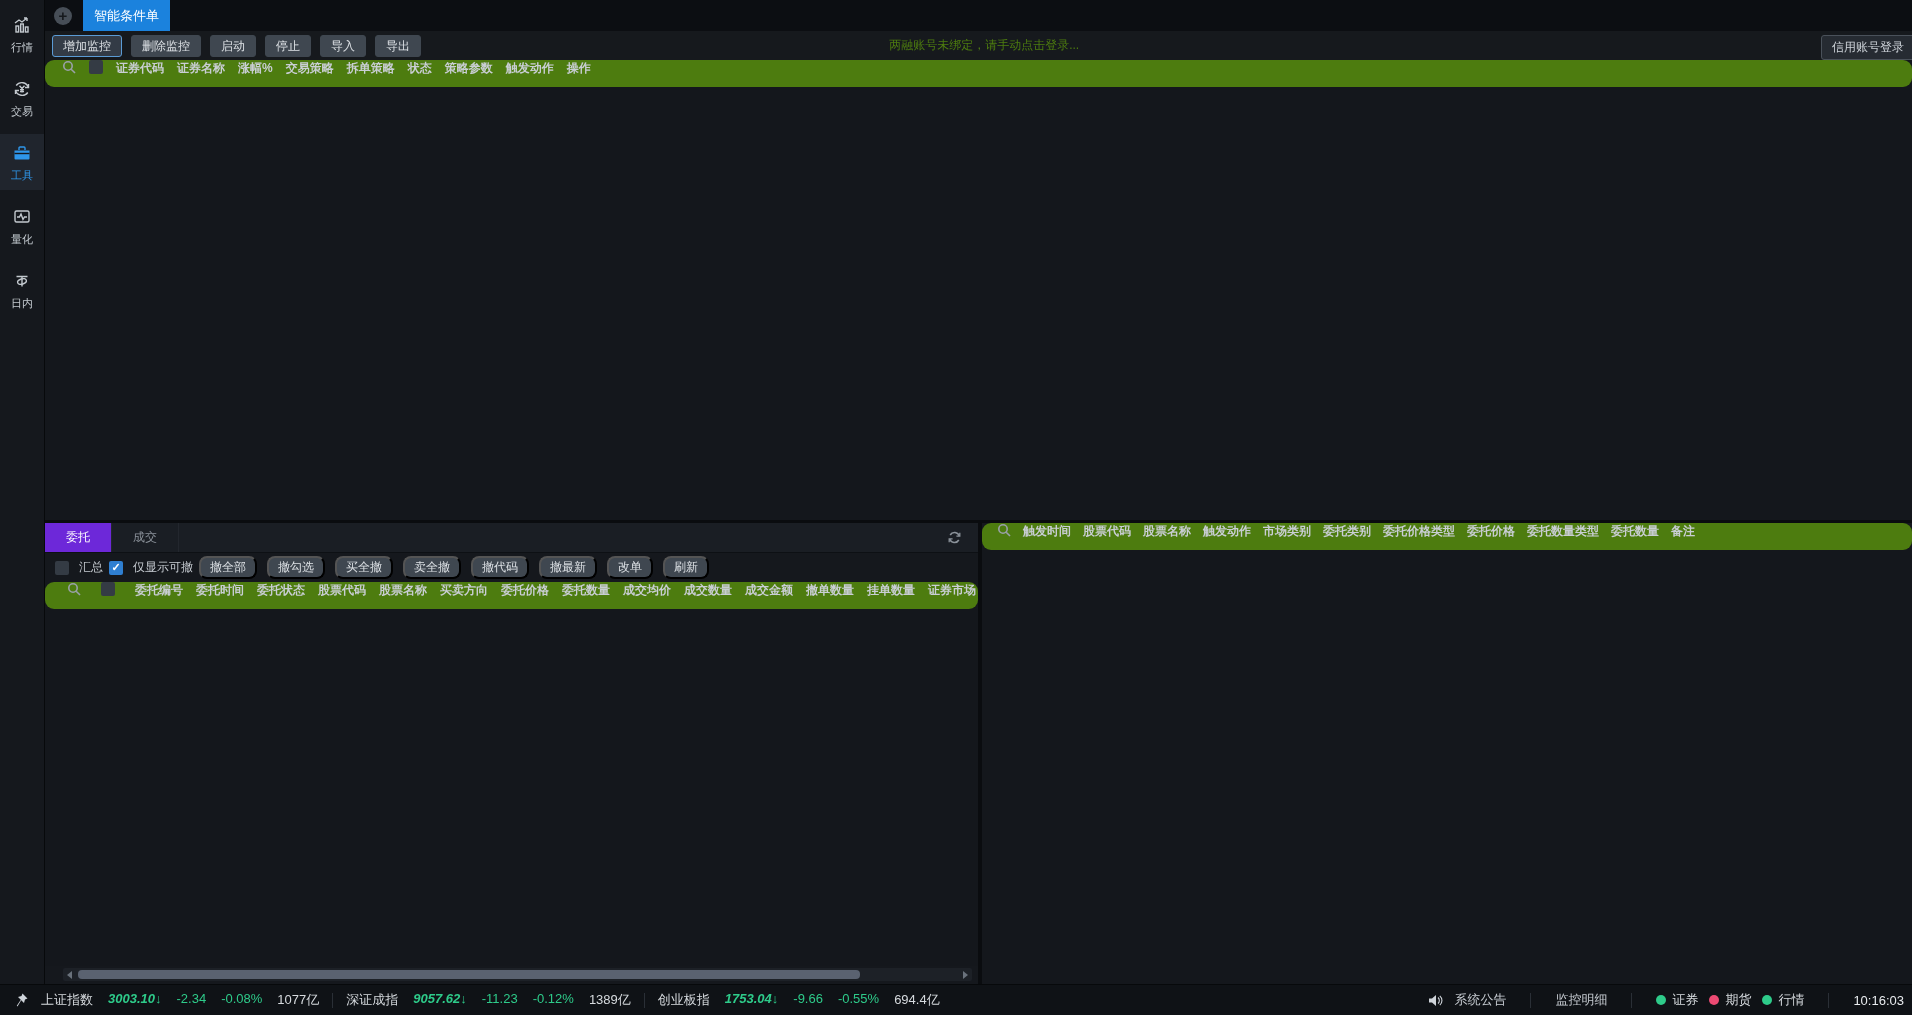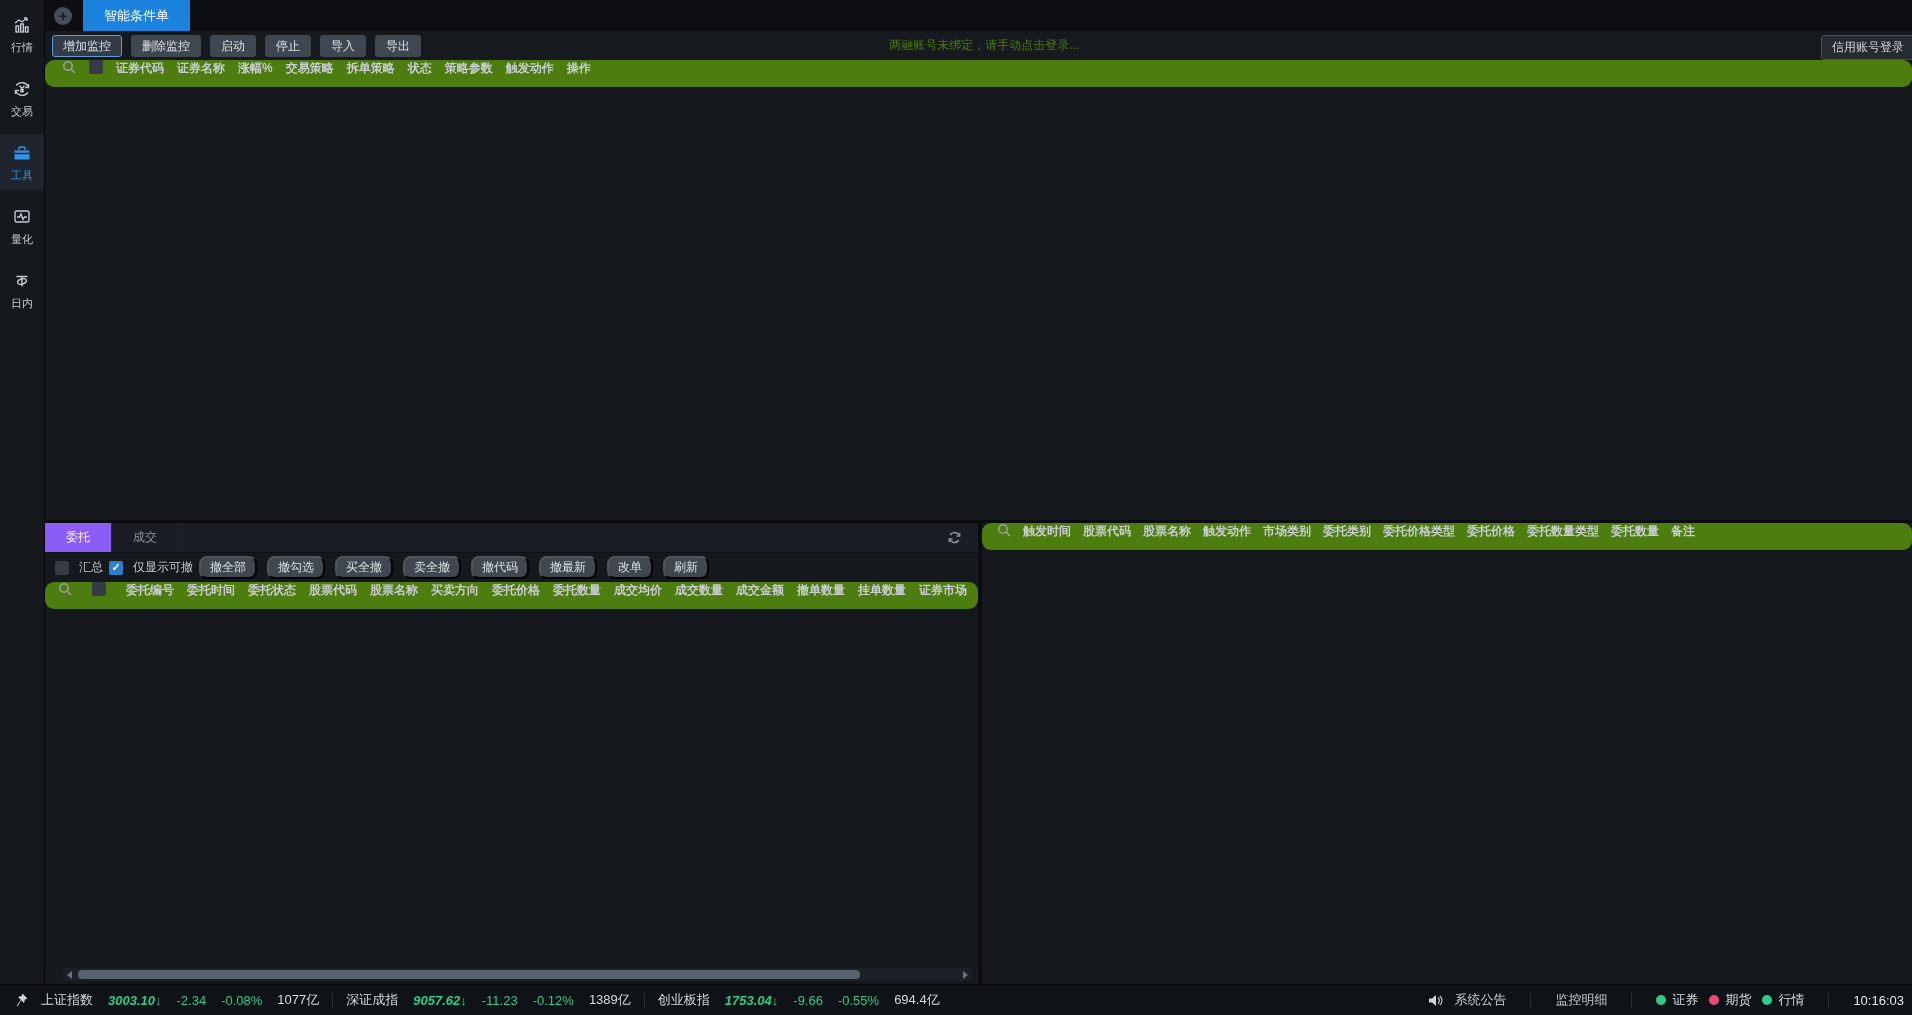--- a/index.html
+++ b/index.html
@@ -19,21 +19,21 @@
   .side-item.active { background:#20252d; color:#2e96ea; }
   .side-item.active svg { stroke:#2e96ea; }
   .side-item svg { stroke:#c3c9cf; fill:none; stroke-width:1.4; }
   .side-item.active svg .fillpart { fill:#2e96ea; }
   
   .tabbar { position:absolute; left:45px; top:0; right:0; height:31px;
     background:#0c0e12; display:flex; align-items:center; }
   .add-tab { width:18px; height:18px; margin-left:9px; border-radius:50%;
     background:#474e57; color:#16191d; font-weight:bold; font-size:15px;
     display:flex; align-items:center; justify-content:center; line-height:15px; }
-  .tab-active { margin-left:11px; height:31px; padding:0 21px; background:#1b82dd;
+  .tab-active { margin-left:11px; height:31px; padding:0 11px; background:#1b82dd;
     color:#ffffff; font-size:13px; display:flex; align-items:center; }
   
   .toolbar { position:absolute; left:45px; top:31px; right:0; height:29px;
     background:#16191d; display:flex; align-items:center; gap:9px; padding-left:7px; }
   .tbtn { background:#3f4750; color:#dde1e5; font-size:12px; padding:3px 10px;
     border-radius:3px; border:1px solid #3f4750; line-height:14px; }
   .tbtn.focused { background:#333b46; border:1px solid #5b9bd5; }
   .warning { position:absolute; left:50%; transform:translateX(-47%);
     color:#4d7c0f; font-size:12px; white-space:nowrap; }
   .login-btn { position:absolute; right:-3px; top:4px; background:#262b32;
@@ -49,44 +49,44 @@
   .cb.checked::after { content:"\2713"; }
   .workspace { position:absolute; left:45px; top:87px; right:0; height:433px; background:#14171c; }
   .bottom-divider { position:absolute; left:45px; top:520px; right:0; height:3px; background:#0a0c0f; }
   .panel-gap { position:absolute; left:978px; top:523px; width:4px; height:461px; background:#0a0c0f; }
   
   .panel-left { position:absolute; left:45px; top:523px; width:933px; height:461px; background:#15181d; }
   .ptabs { height:30px; background:#1a1e24; display:flex; align-items:stretch;
     position:relative; border-bottom:1px solid #0d1014; }
   .ptab { width:67px; display:flex; align-items:center; justify-content:center;
     font-size:12px; color:#8b929a; border-right:1px solid #23272e; }
-  .ptab.active { background:#8b5cf6; color:#ffffff;align-items:center; }
+  .ptab.active { background:#6d28d9; color:#ffffff;align-items:center; }
   .refresh-ic { position:absolute; right:16px; top:7px; }
   .cancel-row { height:29px; display:flex; align-items:center; gap:10px;
     padding-left:10px; font-size:12px; color:#c6cbd1; }
   .cancel-row .gap-s { margin-right:-4px; }
   .cbtn { background:#3f4750; color:#dde1e5; font-size:12px; padding:2px 9px;
     border-radius:8px; line-height:15px; }
-  .orders-header { height:27px; padding-left:13px; }
+  .orders-header { height:27px; padding-left:22px; }
   .orders-body { position:absolute; left:0; top:86px; right:0; bottom:18px; background:#14171c; }
   .hscroll { position:absolute; bottom:3px; left:18px; right:6px; height:13px;
     background:#1d2127; border-radius:2px; display:flex; align-items:center; }
   .harrow { width:0; height:0; border-top:4px solid transparent; border-bottom:4px solid transparent; flex:none; }
   .harrow.left { border-right:5px solid #6a727c; margin-left:4px; }
   .harrow.right { border-left:5px solid #6a727c; margin-right:4px; margin-left:auto; }
   .hthumb { height:9px; width:86%; margin-left:6px; background:#5a6270; border-radius:4px; }
   
   .panel-right { position:absolute; left:982px; top:523px; right:0; height:461px; background:#15181d; }
   .trigger-header { height:27px; padding-left:15px; gap:12px; }
   .trigger-body { position:absolute; left:0; top:27px; right:0; bottom:0; background:#14171c; }
   
   .statusbar { position:absolute; left:0; top:984px; width:1912px; height:31px;
     background:#0f1216; border-top:1px solid #07090b; display:flex; align-items:center;
     font-size:13px; white-space:nowrap; }
-  .idx-group { display:flex; align-items:center; gap:15px; }
+  .idx-group { display:flex; gap:15px; }
   .idx-name { color:#d6dade; }
   .idx-val { color:#2ecb8a; font-weight:bold;font-style:italic; }
   .idx-chg, .idx-pct { color:#2ecb8a; }
   .idx-vol { color:#d6dade; }
   .sbar-sep { width:1px; height:15px; background:#2a2f36; margin:0 13px; flex:none; }
   .sbar-right { margin-left:auto; display:flex; align-items:center; gap:11px; padding-right:8px; }
   .dot { width:10px; height:10px; border-radius:50%; flex:none; }
   .conn { display:flex; align-items:center; gap:6px; color:#d6dade; }
   .time { color:#e8ebee; }
   .pin-wrap { margin-left:14px; margin-right:13px; display:flex; }

